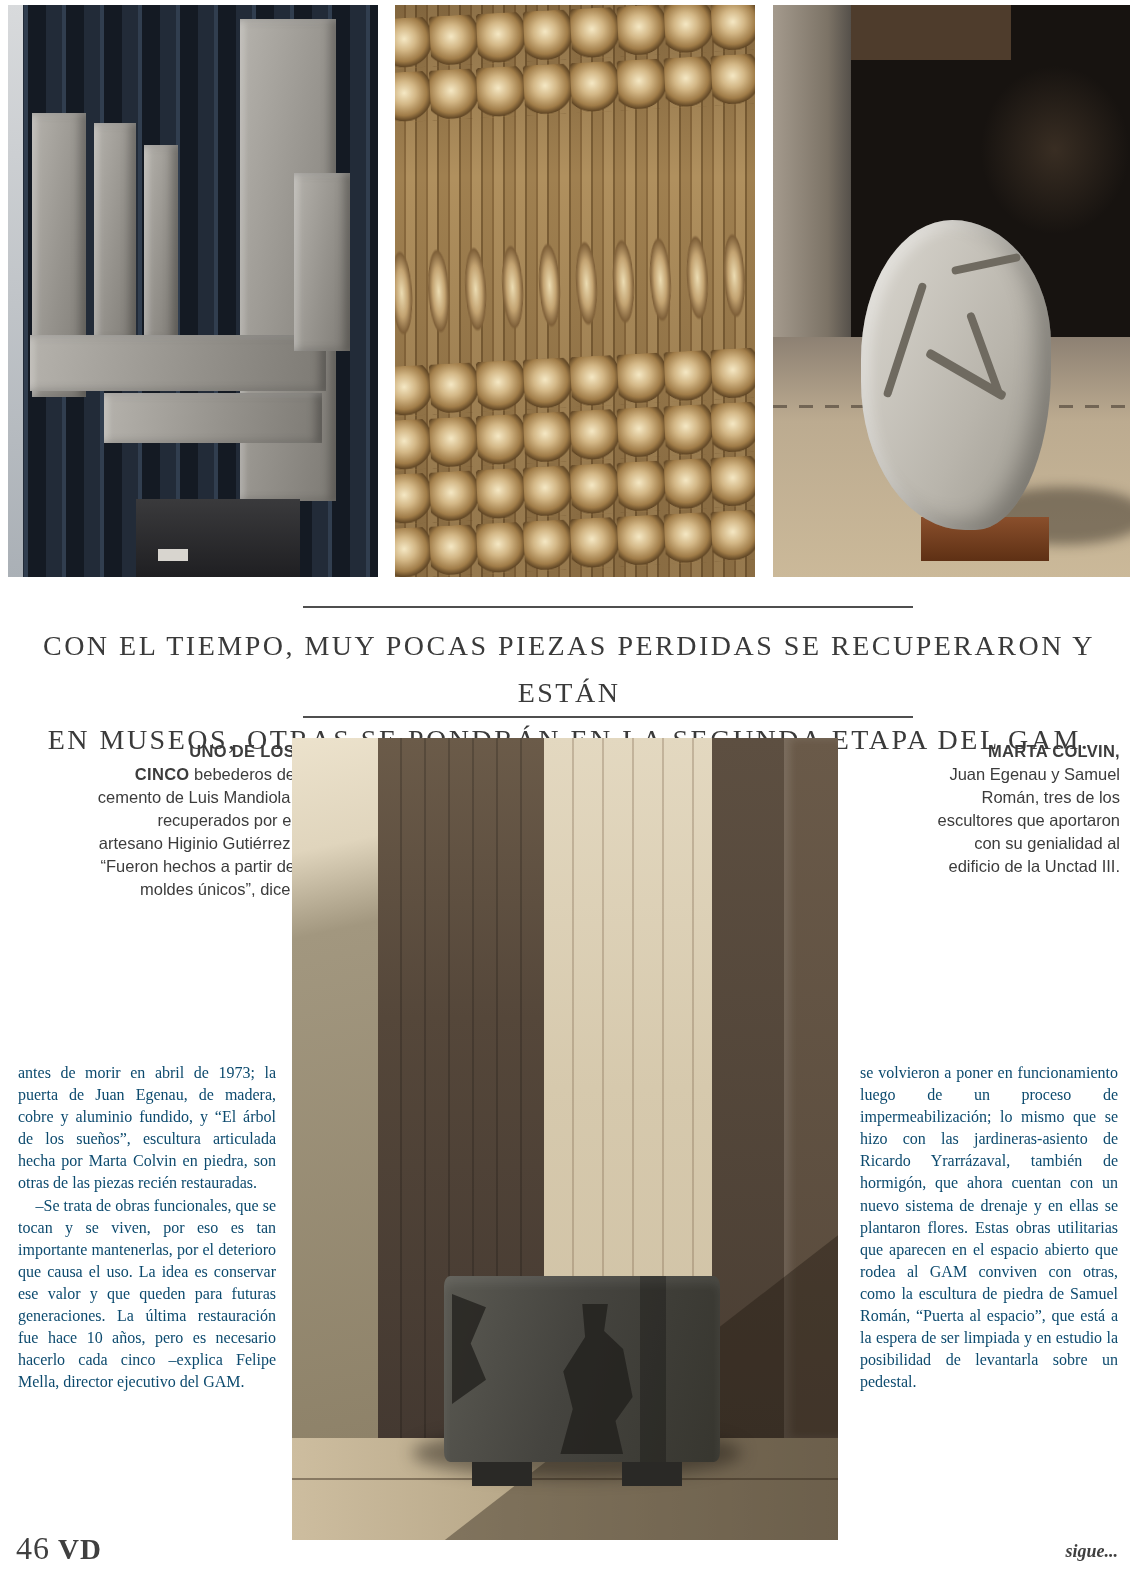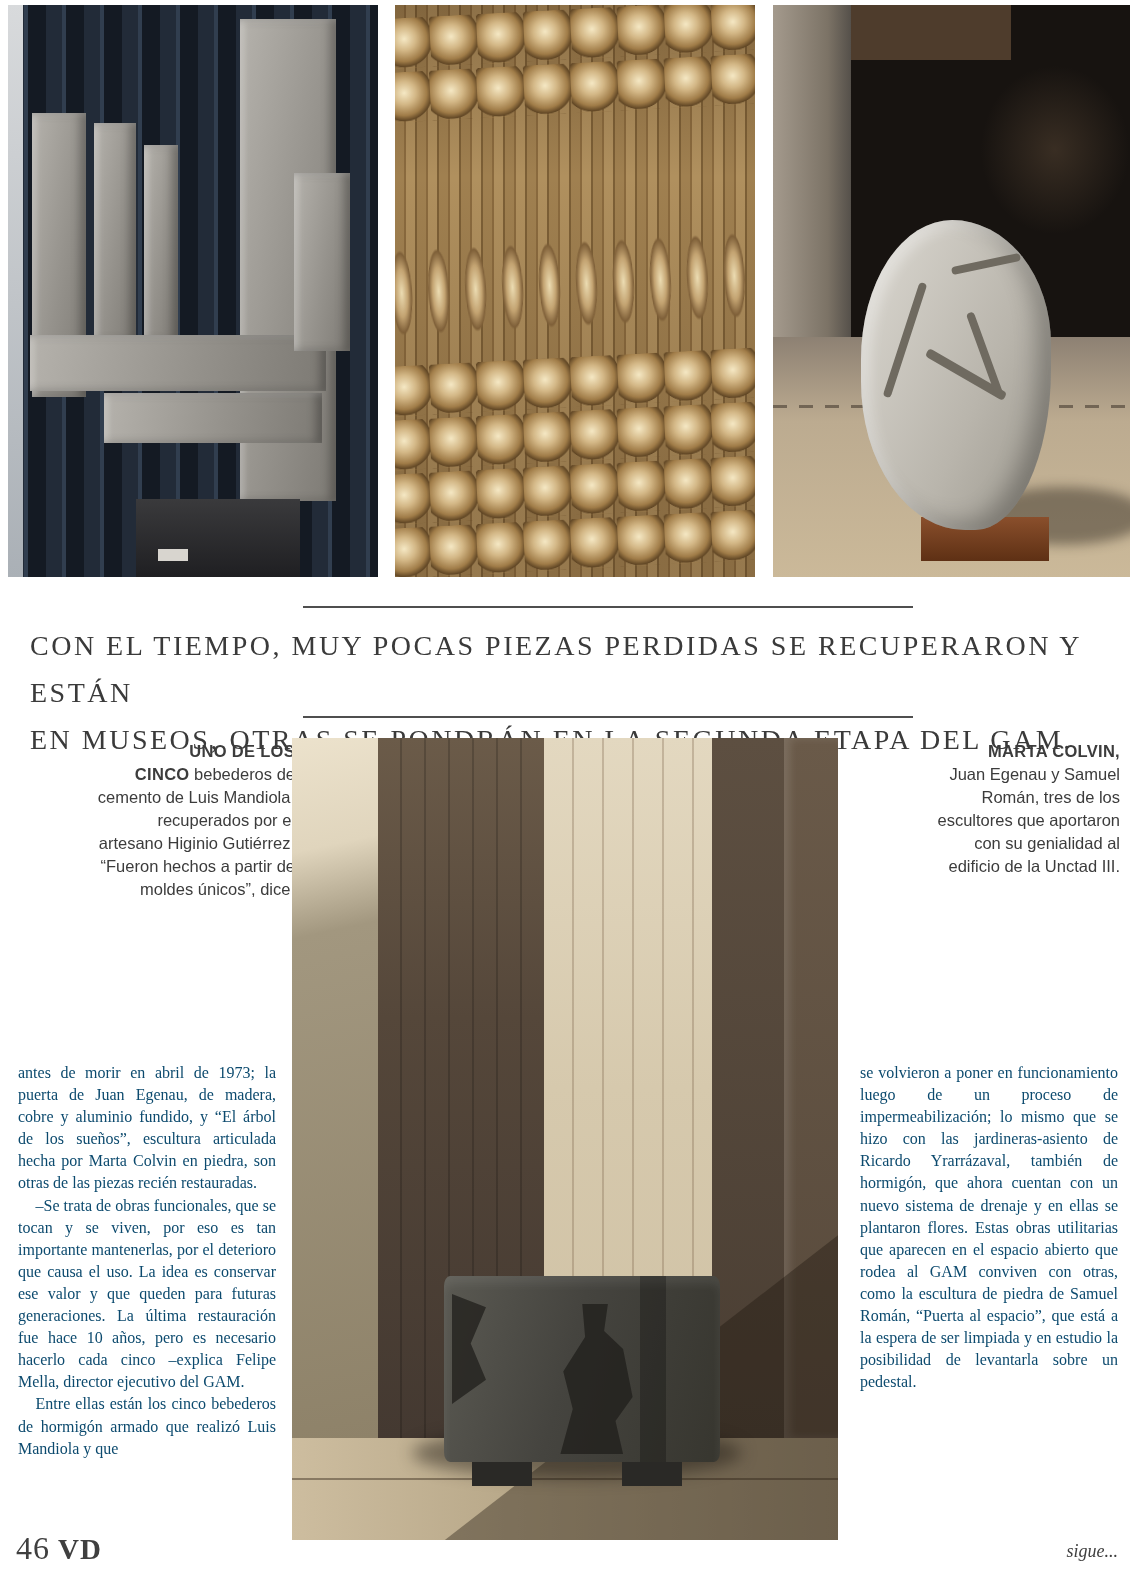--- a/index.html
+++ b/index.html
@@ -45,21 +45,21 @@
   .pr-sculpt{position:absolute;left:88px;top:215px;width:190px;height:310px;
     background:linear-gradient(115deg,#dcd9d2,#b9b5ac 60%,#9a968c);
     border-radius:48% 52% 40% 55% / 45% 40% 52% 48%;
     box-shadow:inset -14px -8px 22px rgba(0,0,0,.25),inset 8px 6px 14px rgba(255,255,255,.4);}
   .cv{position:absolute;background:#6f6a60;border-radius:4px;}
   .pr-base{position:absolute;left:148px;top:512px;width:128px;height:44px;
     background:linear-gradient(#8a4f2c,#5e3014);}
 
   
   .rule{position:absolute;height:2px;background:#4f4f4f;}
-  #quote{left:30px;top:622px;width:1078px;
+  #quote{left:30px;top:622px;width:1078px;text-align:center;
     font-family:"Liberation Serif",serif;font-size:28px;line-height:47px;
     letter-spacing:2.5px;color:#3a3a3a;}
 
   
   .caption{position:absolute;font-family:"Liberation Sans",sans-serif;
     font-size:16.5px;line-height:23px;color:#3c3c3c;text-align:right;}
   .caption .lead{font-weight:bold;letter-spacing:.3px;padding-left:48px;}
   #caption-left{left:95px;top:740px;width:200px;}
   #caption-right{left:920px;top:740px;width:200px;}
 
@@ -98,21 +98,21 @@
   .cube-foot{position:absolute;top:722px;width:60px;height:26px;background:#2a2926;}
 
   
   .col{position:absolute;top:1062px;width:258px;text-align:justify;
     font-family:"Liberation Serif",serif;font-size:16px;line-height:22.1px;color:#0c4a6e;}
   #col-left{left:18px;}
   #col-right{left:860px;}
   .col p{margin:0;}
   .col p + p{text-indent:1.1em;}
   #sigue{left:860px;top:1541px;width:258px;text-align:right;
-    font-family:"Liberation Serif",serif;font-style:italic;font-weight:normal;
+    font-family:"Liberation Serif",serif;font-style:italic;font-weight:bold;
     font-size:18px;color:#3f3f3f;}
 
   
   #footer{left:16px;top:1530px;font-family:"Liberation Serif",serif;color:#3f3f3f;}
   #footer .num{font-size:32px;letter-spacing:1px;}
   #footer .brand{font-size:29px;font-weight:bold;letter-spacing:1px;margin-left:8px;}
 </style>
 </head>
 <body>
 
@@ -186,21 +186,20 @@
     <div class="cube">
       <div class="cube-notch"></div>
       <div class="cube-vase"></div>
       <div class="cube-edge"></div>
     </div>
   </div>
 
   <div id="col-left" class="col">
     <p>antes de morir en abril de 1973; la puerta de Juan Egenau, de madera, cobre y aluminio fundido, y “El árbol de los sueños”, escultura articulada hecha por Marta Colvin en piedra, son otras de las piezas recién restauradas.</p>
     <p>–Se trata de obras funcionales, que se tocan y se viven, por eso es tan importante mantenerlas, por el deterioro que causa el uso. La idea es conservar ese valor y que queden para futuras generaciones. La última restauración fue hace 10 años, pero es necesario hacerlo cada cinco –explica Felipe Mella, director ejecutivo del GAM.</p>
-    <p>Entre ellas están los cinco bebederos de hormigón armado que realizó Luis Mandiola y que</p>
   </div>
   <div id="col-right" class="col">
     <p>se volvieron a poner en funcionamiento luego de un proceso de impermeabilización; lo mismo que se hizo con las jardineras-asiento de Ricardo Yrarrázaval, también de hormigón, que ahora cuentan con un nuevo sistema de drenaje y en ellas se plantaron flores. Estas obras utilitarias que aparecen en el espacio abierto que rodea al GAM conviven con otras, como la escultura de piedra de Samuel Román, “Puerta al espacio”, que está a la espera de ser limpiada y en estudio la posibilidad de levantarla sobre un pedestal.</p>
   </div>
   <div id="sigue" class="abs">sigue...</div>
 
   <div id="footer" class="abs">
     <span class="num">46</span><span class="brand">VD</span>
   </div>
 

